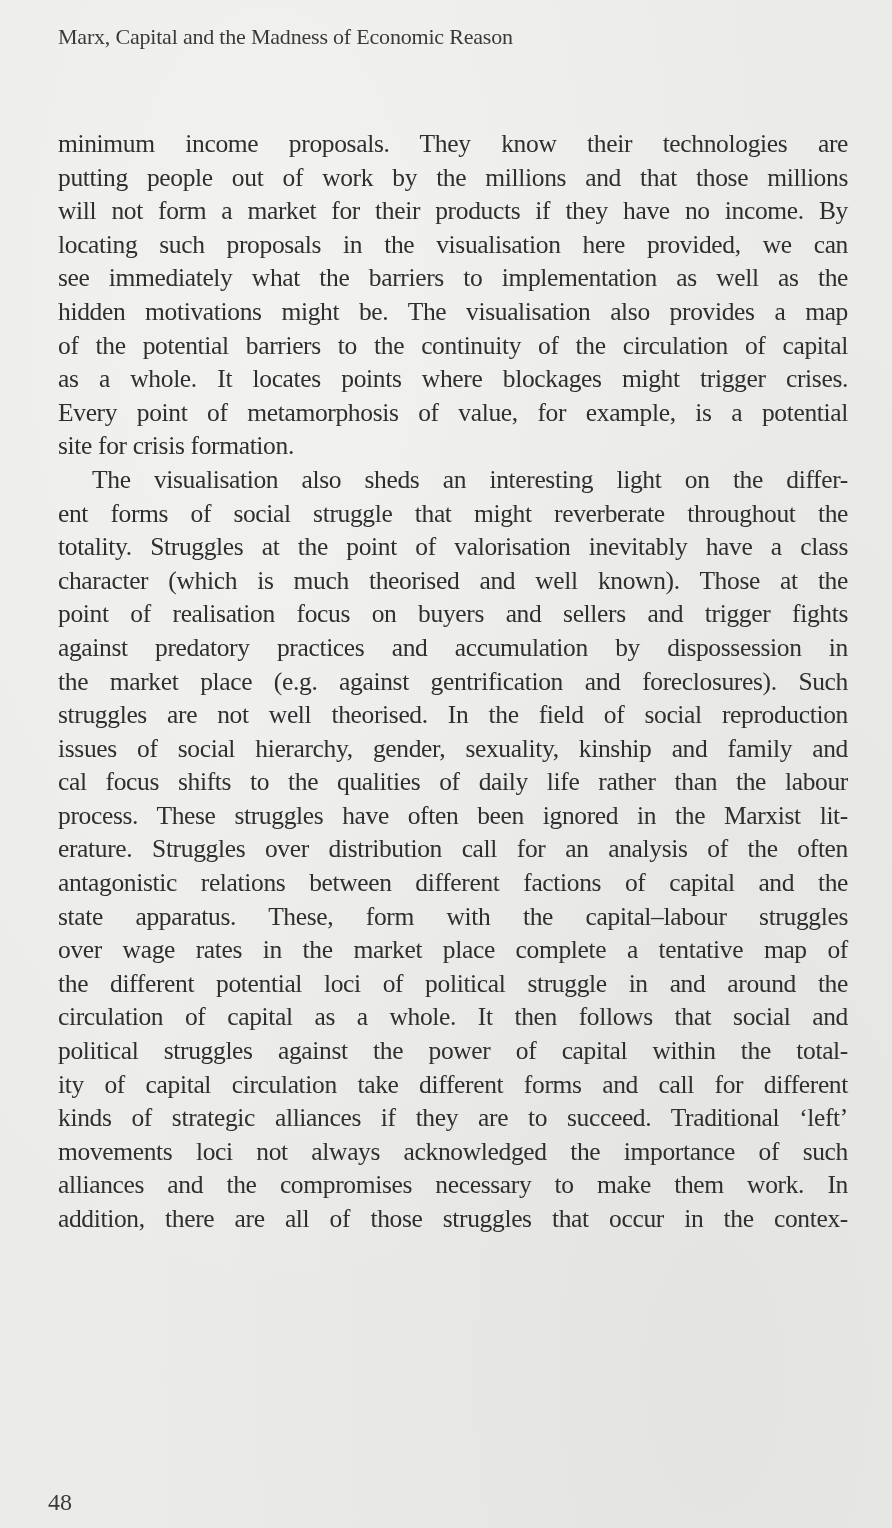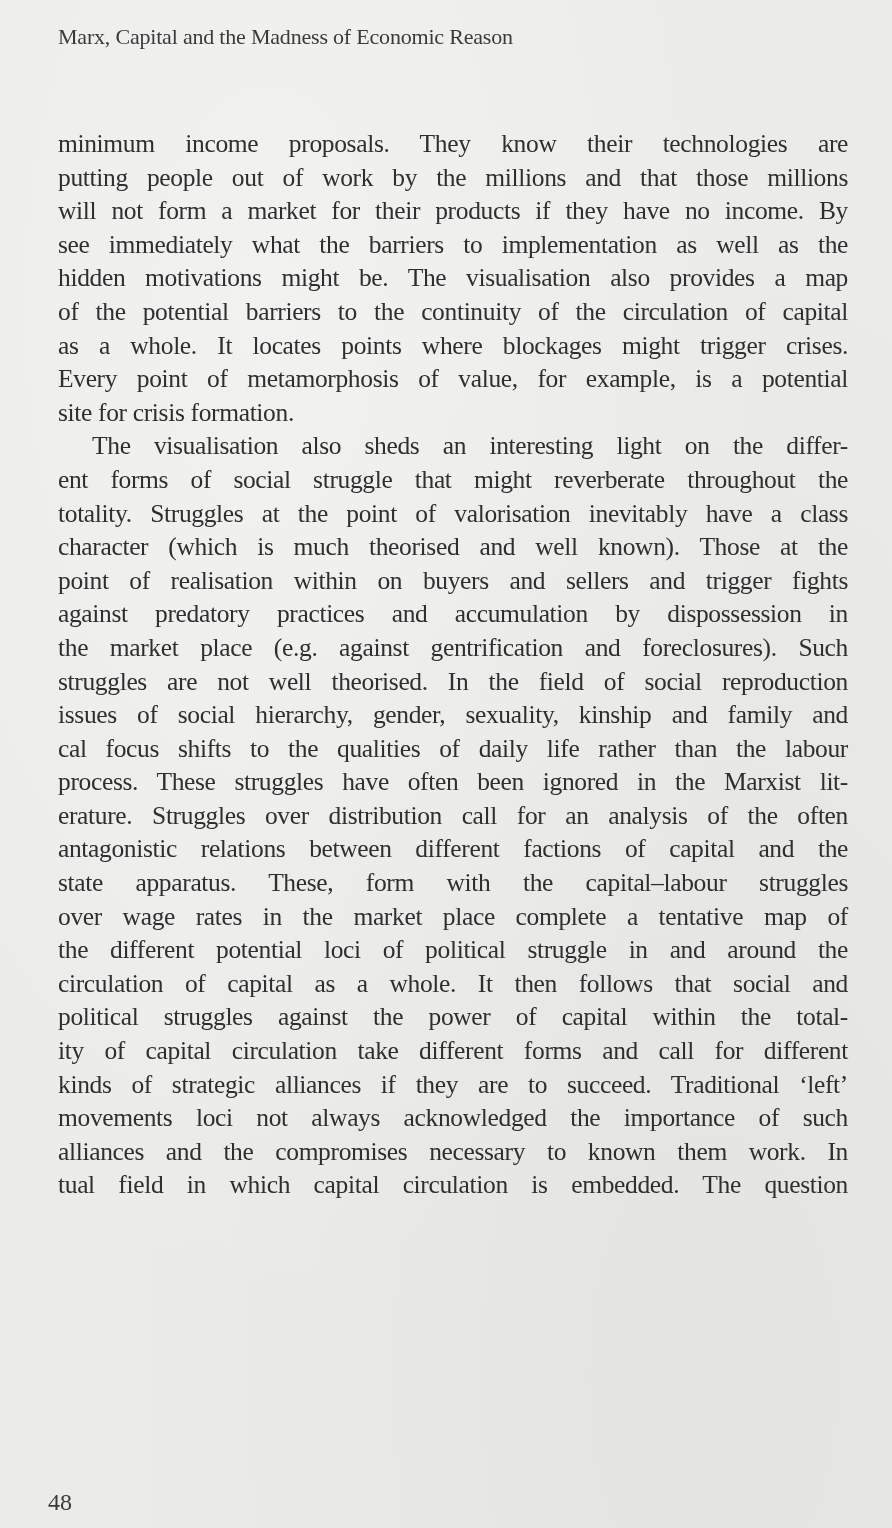--- a/index.html
+++ b/index.html
@@ -68,48 +68,49 @@
 <body>
 
 <div class="page">
   <div class="running-head">Marx, Capital and the Madness of Economic Reason</div>
 
   <div class="body-text">
     <div class="paragraph">
       <span class="line">minimum income proposals. They know their technologies are</span>
       <span class="line">putting people out of work by the millions and that those millions</span>
       <span class="line">will not form a market for their products if they have no income. By</span>
+      <span class="line">locating such proposals in the visualisation here provided, we can</span>
       <span class="line">see immediately what the barriers to implementation as well as the</span>
       <span class="line">hidden motivations might be. The visualisation also provides a map</span>
       <span class="line">of the potential barriers to the continuity of the circulation of capital</span>
       <span class="line">as a whole. It locates points where blockages might trigger crises.</span>
       <span class="line">Every point of metamorphosis of value, for example, is a potential</span>
       <span class="line last">site for crisis formation.</span>
     </div>
     <div class="paragraph">
       <span class="line indent">The visualisation also sheds an interesting light on the differ-</span>
       <span class="line">ent forms of social struggle that might reverberate throughout the</span>
       <span class="line">totality. Struggles at the point of valorisation inevitably have a class</span>
       <span class="line">character (which is much theorised and well known). Those at the</span>
-      <span class="line">point of realisation within on buyers and sellers and trigger fights</span>
+      <span class="line">point of realisation focus on buyers and sellers and trigger fights</span>
       <span class="line">against predatory practices and accumulation by dispossession in</span>
       <span class="line">the market place (e.g. against gentrification and foreclosures). Such</span>
       <span class="line">struggles are not well theorised. In the field of social reproduction</span>
       <span class="line">issues of social hierarchy, gender, sexuality, kinship and family and</span>
       <span class="line">cal focus shifts to the qualities of daily life rather than the labour</span>
       <span class="line">process. These struggles have often been ignored in the Marxist lit-</span>
       <span class="line">erature. Struggles over distribution call for an analysis of the often</span>
       <span class="line">antagonistic relations between different factions of capital and the</span>
       <span class="line">state apparatus. These, form with the capital–labour struggles</span>
       <span class="line">over wage rates in the market place complete a tentative map of</span>
       <span class="line">the different potential loci of political struggle in and around the</span>
       <span class="line">circulation of capital as a whole. It then follows that social and</span>
       <span class="line">political struggles against the power of capital within the total-</span>
       <span class="line">ity of capital circulation take different forms and call for different</span>
       <span class="line">kinds of strategic alliances if they are to succeed. Traditional ‘left’</span>
       <span class="line">movements loci not always acknowledged the importance of such</span>
-      <span class="line">alliances and the compromises necessary to known them work. In</span>
-      <span class="line">tual field in which capital circulation is embedded. The question</span>
+      <span class="line">alliances and the compromises necessary to make them work. In</span>
+      <span class="line">addition, there are all of those struggles that occur in the contex-</span>
     </div>
   </div>
 
   <div class="page-number">48</div>
 </div>
 
 </body></html>

